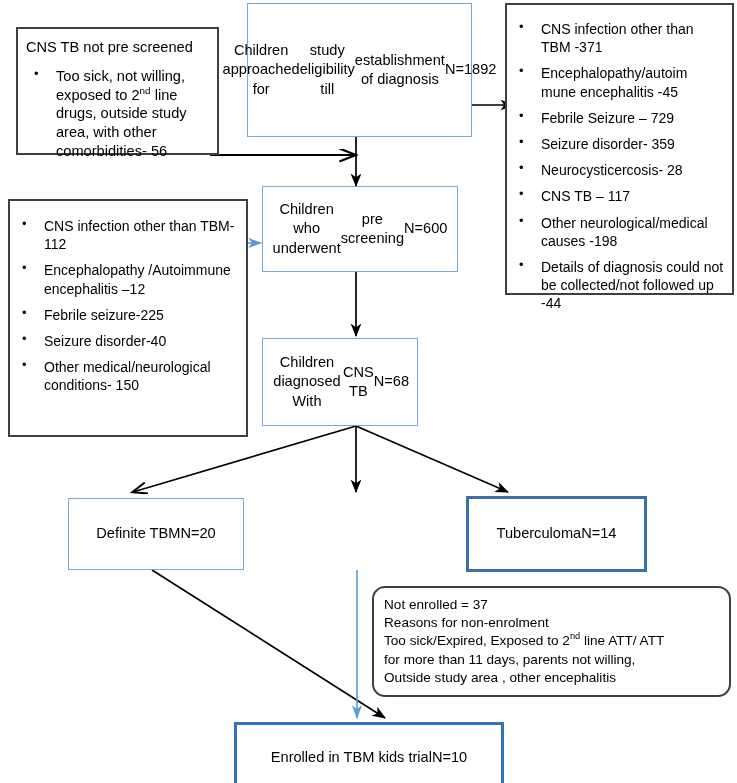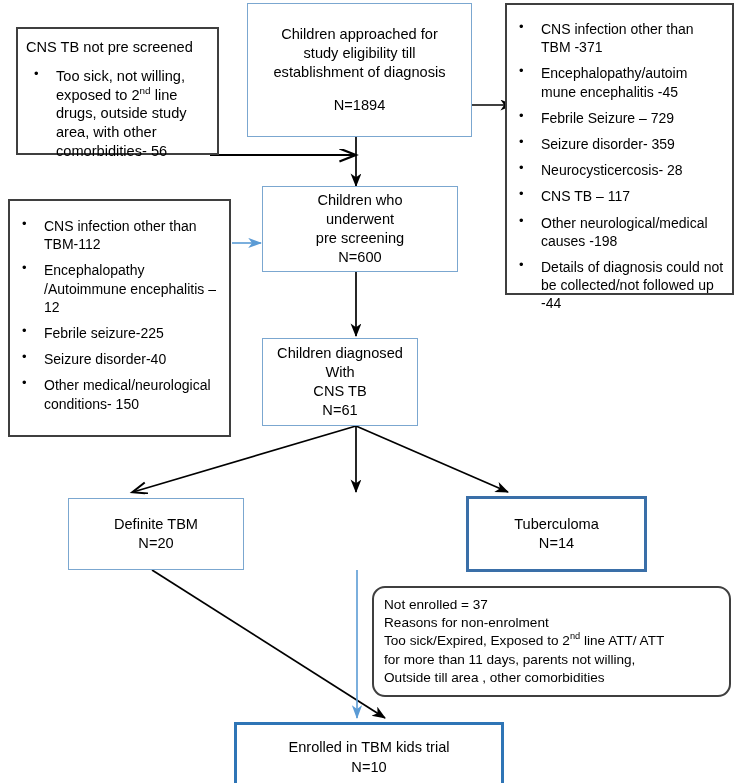--- a/index.html
+++ b/index.html
@@ -5,21 +5,21 @@
   html,body{margin:0;padding:0;background:#ffffff;}
   body{width:737px;height:783px;position:relative;overflow:hidden;
        font-family:"Liberation Sans","DejaVu Sans",sans-serif;color:#000;}
   #canvas{position:absolute;inset:0;width:737px;height:783px;}
   svg.edges{position:absolute;left:0;top:0;width:737px;height:783px;pointer-events:none;}
   .box{position:absolute;box-sizing:border-box;background:#fff;}
   .box-blue{border:1px solid #7BA7D0;}
   .box-blue-thick{border:3px solid #3A6FA8;}
   .box-blue-thick2{border:3px solid #2E75B6;}
   .box-dark{border:2px solid #3F3F3F;}
-  .ctr{display:flex;flex-direction:column;align-items:center;justify-content:center;
+  .ctr{display:flex;flex-direction:row;align-items:center;justify-content:center;
        text-align:center;}
   .ctr .ln{display:block;line-height:1.32;}
   .gap{height:.95em;}
   .bul{list-style:none;margin:0;padding:0;}
   .bul li{position:relative;padding-left:30px;line-height:1.30;margin:8px 0 1px 0;}
   .bul li:before{content:"\2022";position:absolute;left:8px;top:-1px;font-size:13px;}
   .plain{line-height:1.34;}
   .fs15{font-size:14.6px;}
   .fs14{font-size:14.0px;}
   .fs135{font-size:13.6px;border-radius:13px;}
@@ -60,21 +60,21 @@
     <line x1="152" y1="570" x2="385" y2="718" stroke="#000" stroke-width="1.7" marker-end="url(#ahB)"></line>
 
     <line x1="357" y1="570" x2="357" y2="718" stroke="#5B9BD5" stroke-width="1.6" marker-end="url(#ahL)"></line>
   </svg>
 
   <div class="box box-blue ctr fs15" style="left:247px;top:3px;width:225px;height:134px;padding:8px 10px;">
     <span class="ln">Children approached for</span>
     <span class="ln">study eligibility till</span>
     <span class="ln">establishment of diagnosis</span>
     <span class="gap"></span>
-    <span class="ln">N=1894</span>
+    <span class="ln">N=1892</span>
   </div>
 
   <div class="box box-dark fs15" style="left:16px;top:27px;width:203px;height:128px;padding:9px 8px 6px 8px;">
     <div class="plain" style="margin-bottom:9px;">CNS TB not pre screened</div>
     <ul class="bul">
       <li>Too sick, not willing, exposed to 2<sup>nd</sup> line drugs, outside study area, with other comorbidities- 56</li>
     </ul>
   </div>
 
   <div class="box box-dark fs14" style="left:505px;top:3px;width:229px;height:292px;padding:7px 6px 5px 4px;">
@@ -90,54 +90,54 @@
     </ul>
   </div>
 
   <div class="box box-blue ctr fs15" style="left:262px;top:186px;width:196px;height:86px;padding:6px 20px;">
     <span class="ln">Children who underwent</span>
     <span class="ln">pre screening</span>
     <span class="gap"></span>
     <span class="ln">N=600</span>
   </div>
 
-  <div class="box box-dark fs14" style="left:8px;top:199px;width:223px;height:238px;padding:8px 6px 5px 4px;">
+  <div class="box box-dark fs14" style="left:8px;top:199px;width:240px;height:238px;padding:8px 6px 5px 4px;">
     <ul class="bul">
       <li>CNS infection other than TBM-112</li>
       <li>Encephalopathy /Autoimmune encephalitis –12</li>
       <li>Febrile seizure-225</li>
       <li>Seizure disorder-40</li>
       <li> Other medical/neurological conditions- 150</li>
     </ul>
   </div>
 
   <div class="box box-blue ctr fs15" style="left:262px;top:338px;width:156px;height:88px;padding:6px 8px;">
     <span class="ln">Children diagnosed With</span>
     <span class="ln">CNS TB</span>
     <span class="gap"></span>
-    <span class="ln">N=61</span>
+    <span class="ln">N=68</span>
   </div>
 
   <div class="box box-blue ctr fs15" style="left:68px;top:498px;width:176px;height:72px;padding:4px 6px;text-align:right;">
     <span class="ln">Definite TBM</span>
     <span class="ln">N=20</span>
   </div>
 
 
   <div class="box box-blue-thick ctr fs15" style="left:466px;top:496px;width:181px;height:76px;padding:4px 6px;">
     <span class="ln">Tuberculoma</span>
     <span class="ln">N=14</span>
   </div>
 
   <div class="box box-dark fs135" style="left:372px;top:586px;width:359px;height:111px;padding:8px 4px 4px 10px;">
     <div class="plain">Not enrolled = 37</div>
     <div class="plain">Reasons for non-enrolment</div>
     <div class="plain">Too sick/Expired, Exposed to 2<sup>nd</sup> line ATT/ ATT</div>
     <div class="plain">for more than 11 days, parents not willing,</div>
-    <div class="plain">Outside till area , other comorbidities</div>
+    <div class="plain">Outside study area , other encephalitis</div>
   </div>
 
   <div class="box box-blue-thick2 ctr fs15" style="left:234px;top:722px;width:270px;height:71px;padding:3px 6px;">
     <span class="ln">Enrolled in TBM kids trial</span>
     <span class="ln">N=10</span>
   </div>
 
 </div>
 
 </body></html>

